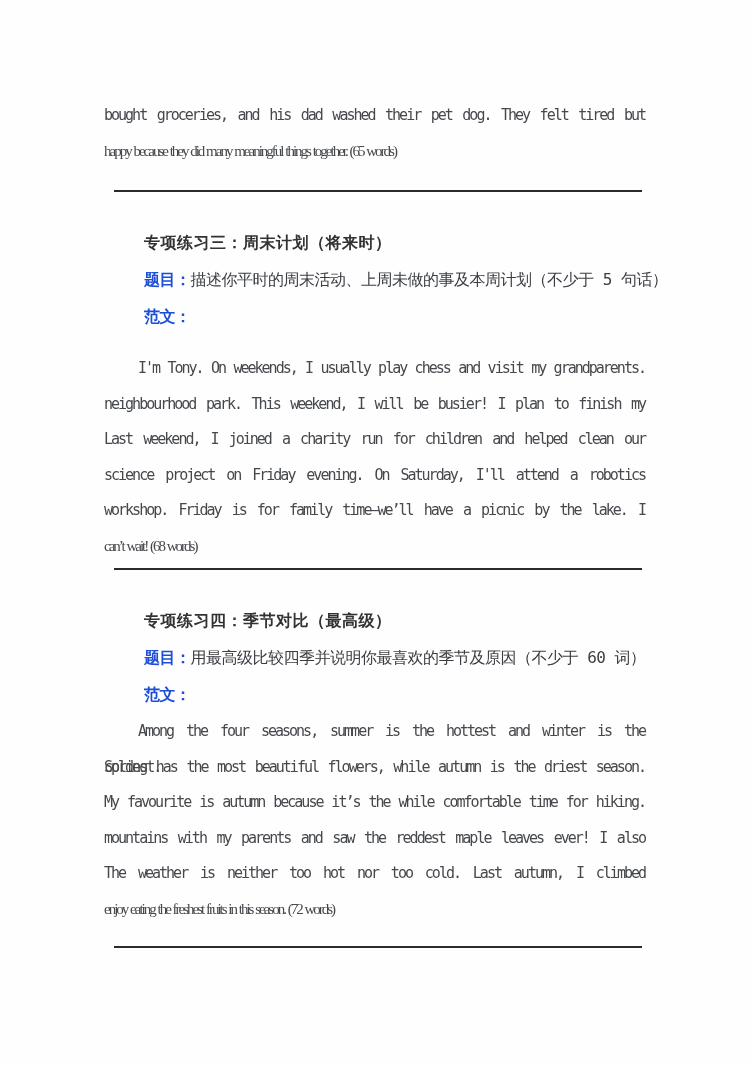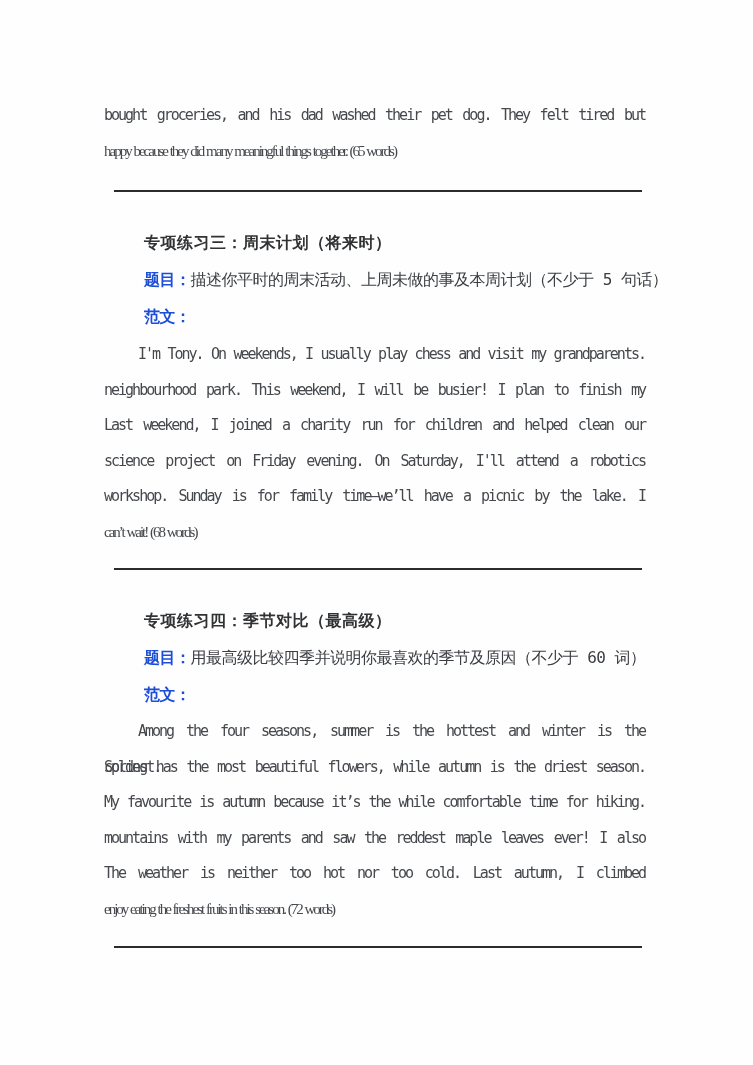--- a/index.html
+++ b/index.html
@@ -23,21 +23,21 @@
     word-spacing: 1px;
     white-space: normal;
     text-align: justify;
     text-align-last: justify;
     color: #45484c;
   }
   .essay .line.first { text-indent: 34px; }
   .essay .line.last { text-align-last: left; font-family: Liberation Serif, serif; }
   .para-top { top: 97px; }
   .para-top .line { height: 36px; line-height: 36px; }
-  .essay-3 { top: 337px; }
+  .essay-3 { top: 351px; }
   .essay-4 { top: 714px; }
   
   .cjk {
     position: absolute;
     left: 144px;
     width: 510px;
     font-size: 16px;
     line-height: 22px;
     letter-spacing: -0.5px;
     color: #3a3d41;
@@ -83,21 +83,21 @@
 
   <div class="cjk t3-label">
     <span class="b">范文：</span>
   </div>
 
   <div class="essay essay-3">
     <div class="line first">I'm Tony. On weekends, I usually play chess and visit my grandparents.</div>
     <div class="line">neighbourhood park. This weekend, I will be busier! I plan to finish my</div>
     <div class="line">Last weekend, I joined a charity run for children and helped clean our</div>
     <div class="line">science project on Friday evening. On Saturday, I'll attend a robotics</div>
-    <div class="line">workshop. Sunday is for family time—we’ll have a picnic by the lake. I</div>
+    <div class="line">workshop. Friday is for family time—we’ll have a picnic by the lake. I</div>
     <div class="line last">can’t wait! (68 words)</div>
   </div>
 
   <div class="divider div-2"></div>
 
   <div class="cjk sec-title t4-title">专项练习四：季节对比（最高级）</div>
 
   <div class="cjk t4-prompt">
     <span class="b">题目：</span><span>用最高级比较四季并说明你最喜欢的季节及原因（不少于 60 词）</span>
   </div>

